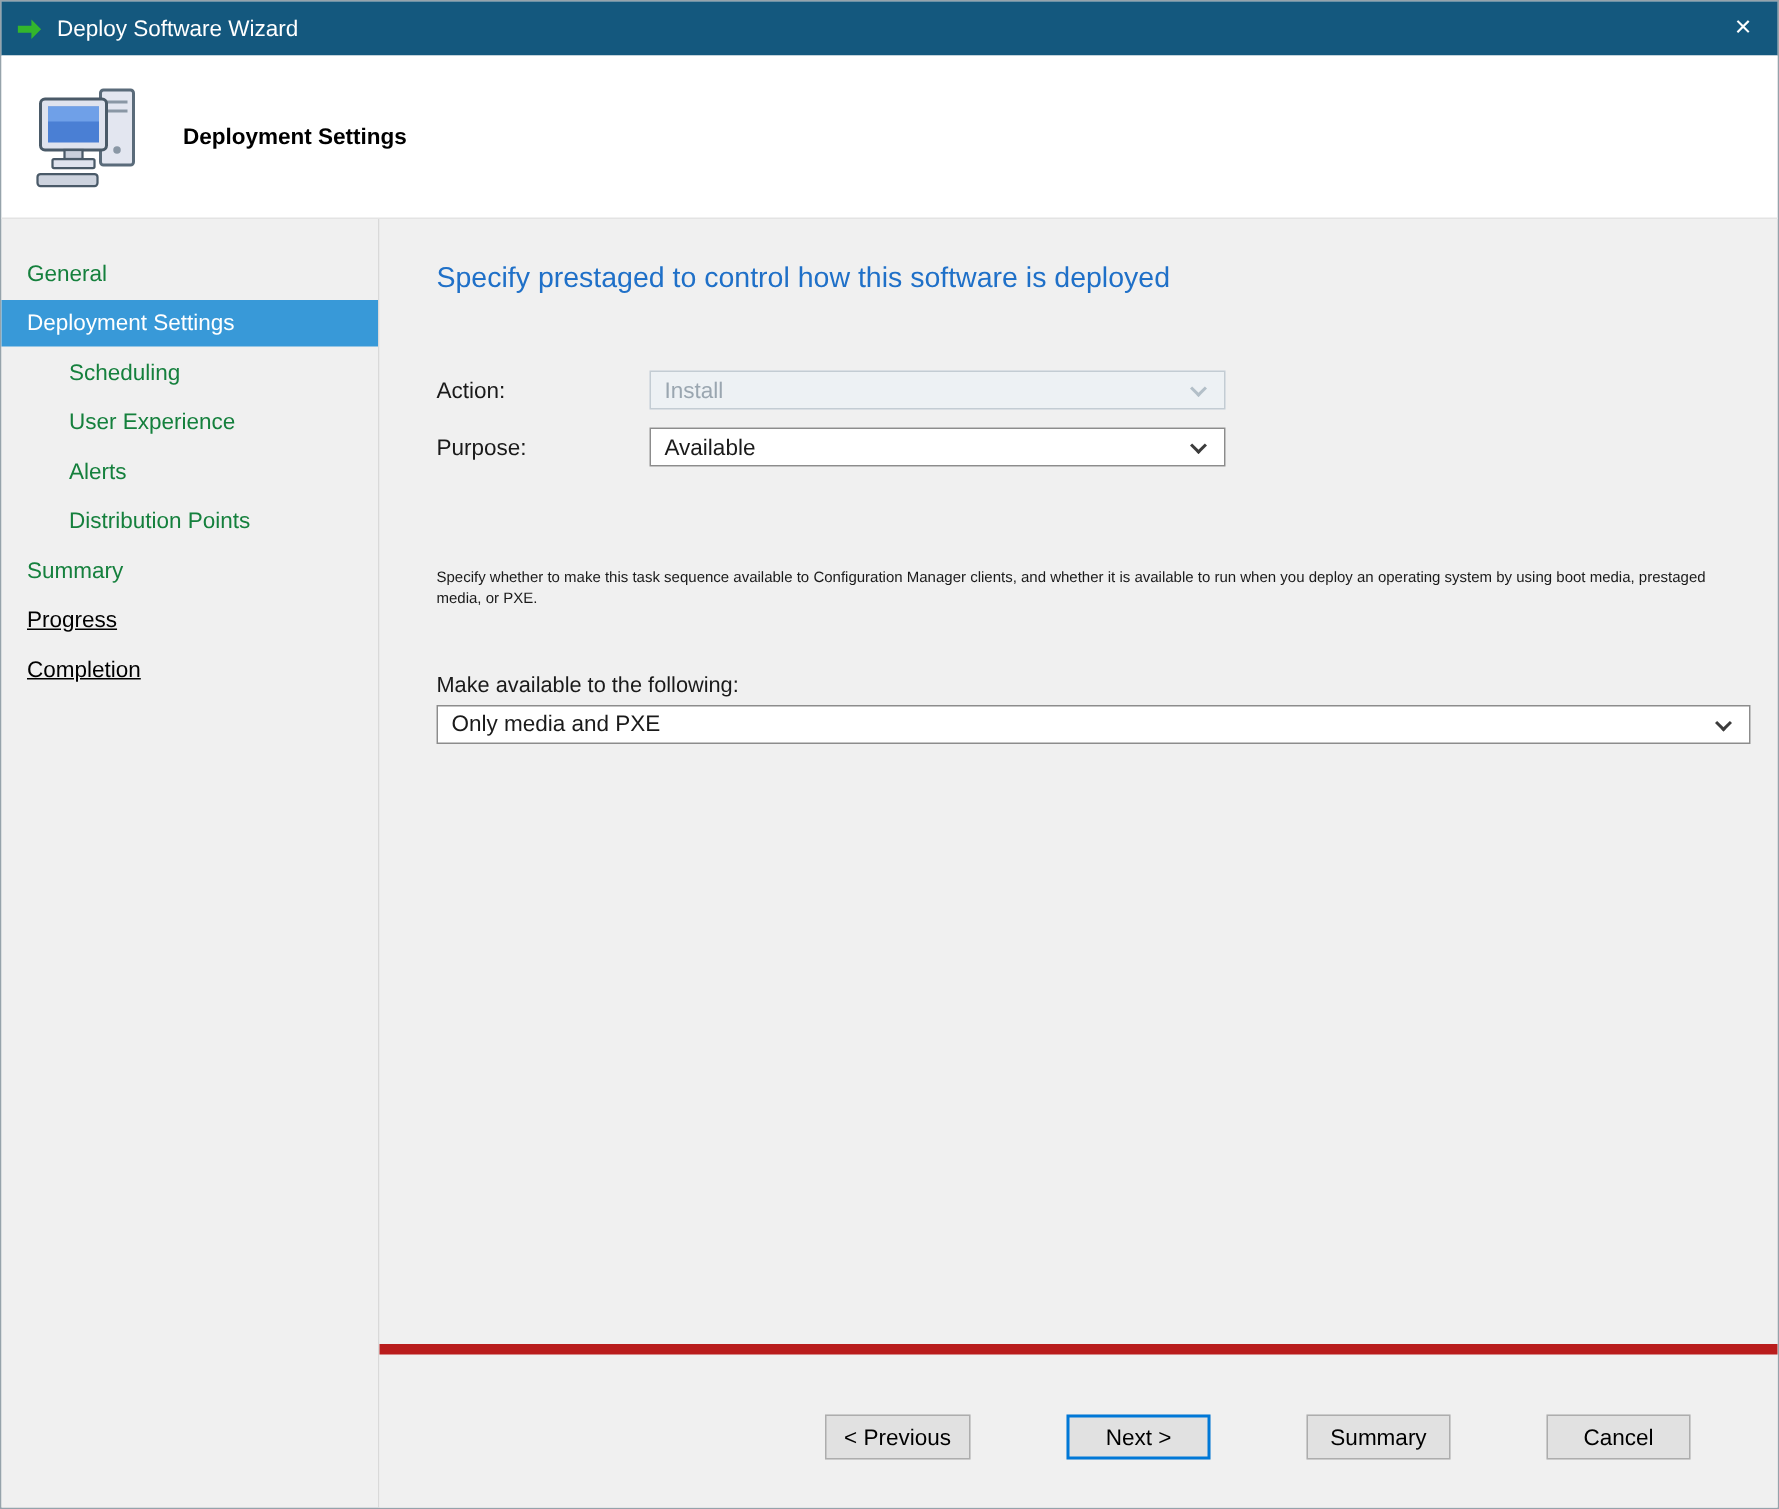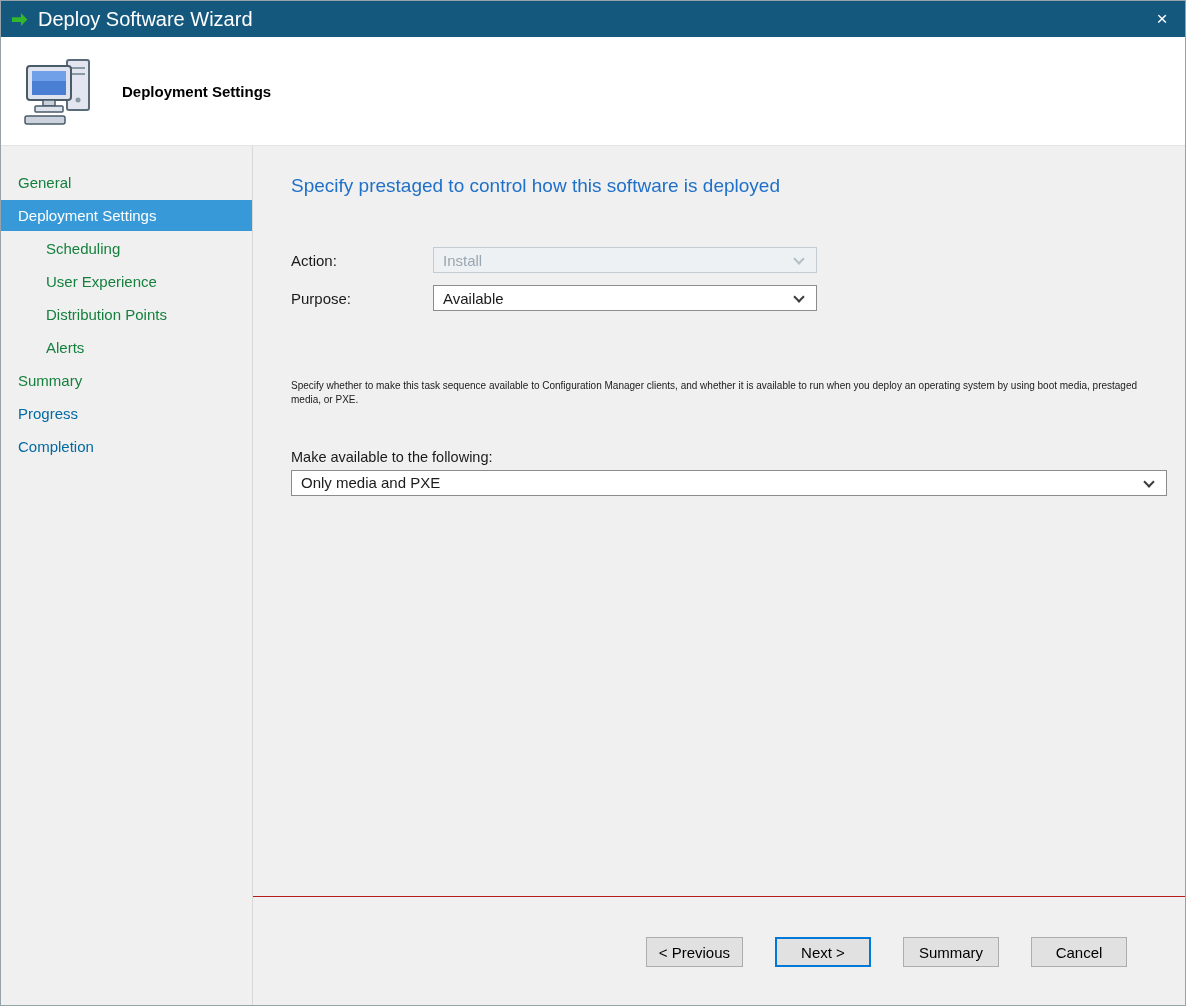--- a/index.html
+++ b/index.html
@@ -17,21 +17,21 @@
     background:#f0f0f0;
   }
   .titlebar {
     flex:0 0 36px;
     background:var(--titlebar_bg, #14587E);
     color:var(--titlebar_text, #ffffff);
     display:flex; align-items:center;
     padding-left:9px;
   }
   .title-icon { width:19px; height:19px; margin-right:9px; display:block; }
-  .titlebar-title { font-size:20px; }
+  .titlebar-title { font-size:15px; }
   .close-btn {
     margin-left:auto; width:46px; height:36px;
     display:flex; align-items:center; justify-content:center;
     color:#ffffff; font-size:19px; cursor:pointer;
   }
   .header {
     flex:0 0 109px;
     background:#ffffff;
     display:flex; align-items:center;
     padding-left:20px;
@@ -46,21 +46,21 @@
     border-right:1px solid #d9d9d9;
     padding-top:21px;
   }
   .nav-item {
     height:31px; line-height:31px; margin-bottom:2px;
     font-size:15px; padding-left:17px;
     color:#15803d; cursor:pointer; white-space:nowrap;
   }
   .nav-item.indent { padding-left:45px; }
   .nav-item.selected { background:var(--selected_nav_bg, #3899D8); color:#ffffff; }
-  .nav-item.disabled { color:#0369a1; cursor:default; }
+  .nav-item.disabled { color:#000000; cursor:default;text-decoration:underline; }
   .main { flex:1; display:flex; flex-direction:column; background:#f0f0f0; min-width:0; }
   .content { flex:1; padding:29px 20px 0 38px; }
   .page-heading {
     font-size:19px; font-weight:normal;
     color:var(--heading_text, #1F70C8);
     margin-bottom:50px;
   }
   .form-row { display:flex; align-items:center; margin-bottom:12px; }
   .form-label { width:142px; font-size:15px; color:#1a1a1a; }
   .combo {
@@ -83,23 +83,23 @@
   }
   .combo.disabled .chevron { border-color:#b3bfc8; }
   .desc {
     margin-top:68px; max-width:862px;
     font-size:10px; line-height:1.38; color:#1a1a1a;
   }
   .make-label { margin-top:42px; margin-bottom:5px; font-size:14.5px; color:#1a1a1a; }
   .combo.wide { width:876px; }
   .footer {
     flex:0 0 109px;
-    border-top:1px solid #b91c1c;
+    border-top:7px solid #b91c1c;
     display:flex; justify-content:flex-end; align-items:flex-start;
-    padding:40px 58px 0 0; gap:32px;
+    padding:40px 58px 0 0; gap:64px;
     background:#f0f0f0;
     margin-top:35px;
   }
   .btn {
     min-width:96px; height:30px; padding:0 12px;
     background:#e1e1e1; border:1px solid #adadad;
     font-family:"Liberation Sans", sans-serif;
     font-size:15px; color:#000000;
     display:flex; align-items:center; justify-content:center;
     cursor:pointer;
@@ -137,22 +137,22 @@
     <span class="header-title">Deployment Settings</span>
   </div>
 
   <div class="body">
 
     <div class="sidebar">
       <div class="nav-item">General</div>
       <div class="nav-item selected">Deployment Settings</div>
       <div class="nav-item indent">Scheduling</div>
       <div class="nav-item indent">User Experience</div>
+      <div class="nav-item indent">Alerts</div>
       <div class="nav-item indent">Distribution Points</div>
-      <div class="nav-item indent">Alerts</div>
       <div class="nav-item">Summary</div>
       <div class="nav-item disabled">Progress</div>
       <div class="nav-item disabled">Completion</div>
     </div>
 
     <div class="main">
       <div class="content">
         <h1 class="page-heading">Specify prestaged to control how this software is deployed</h1>
 
         <div class="form-row">

